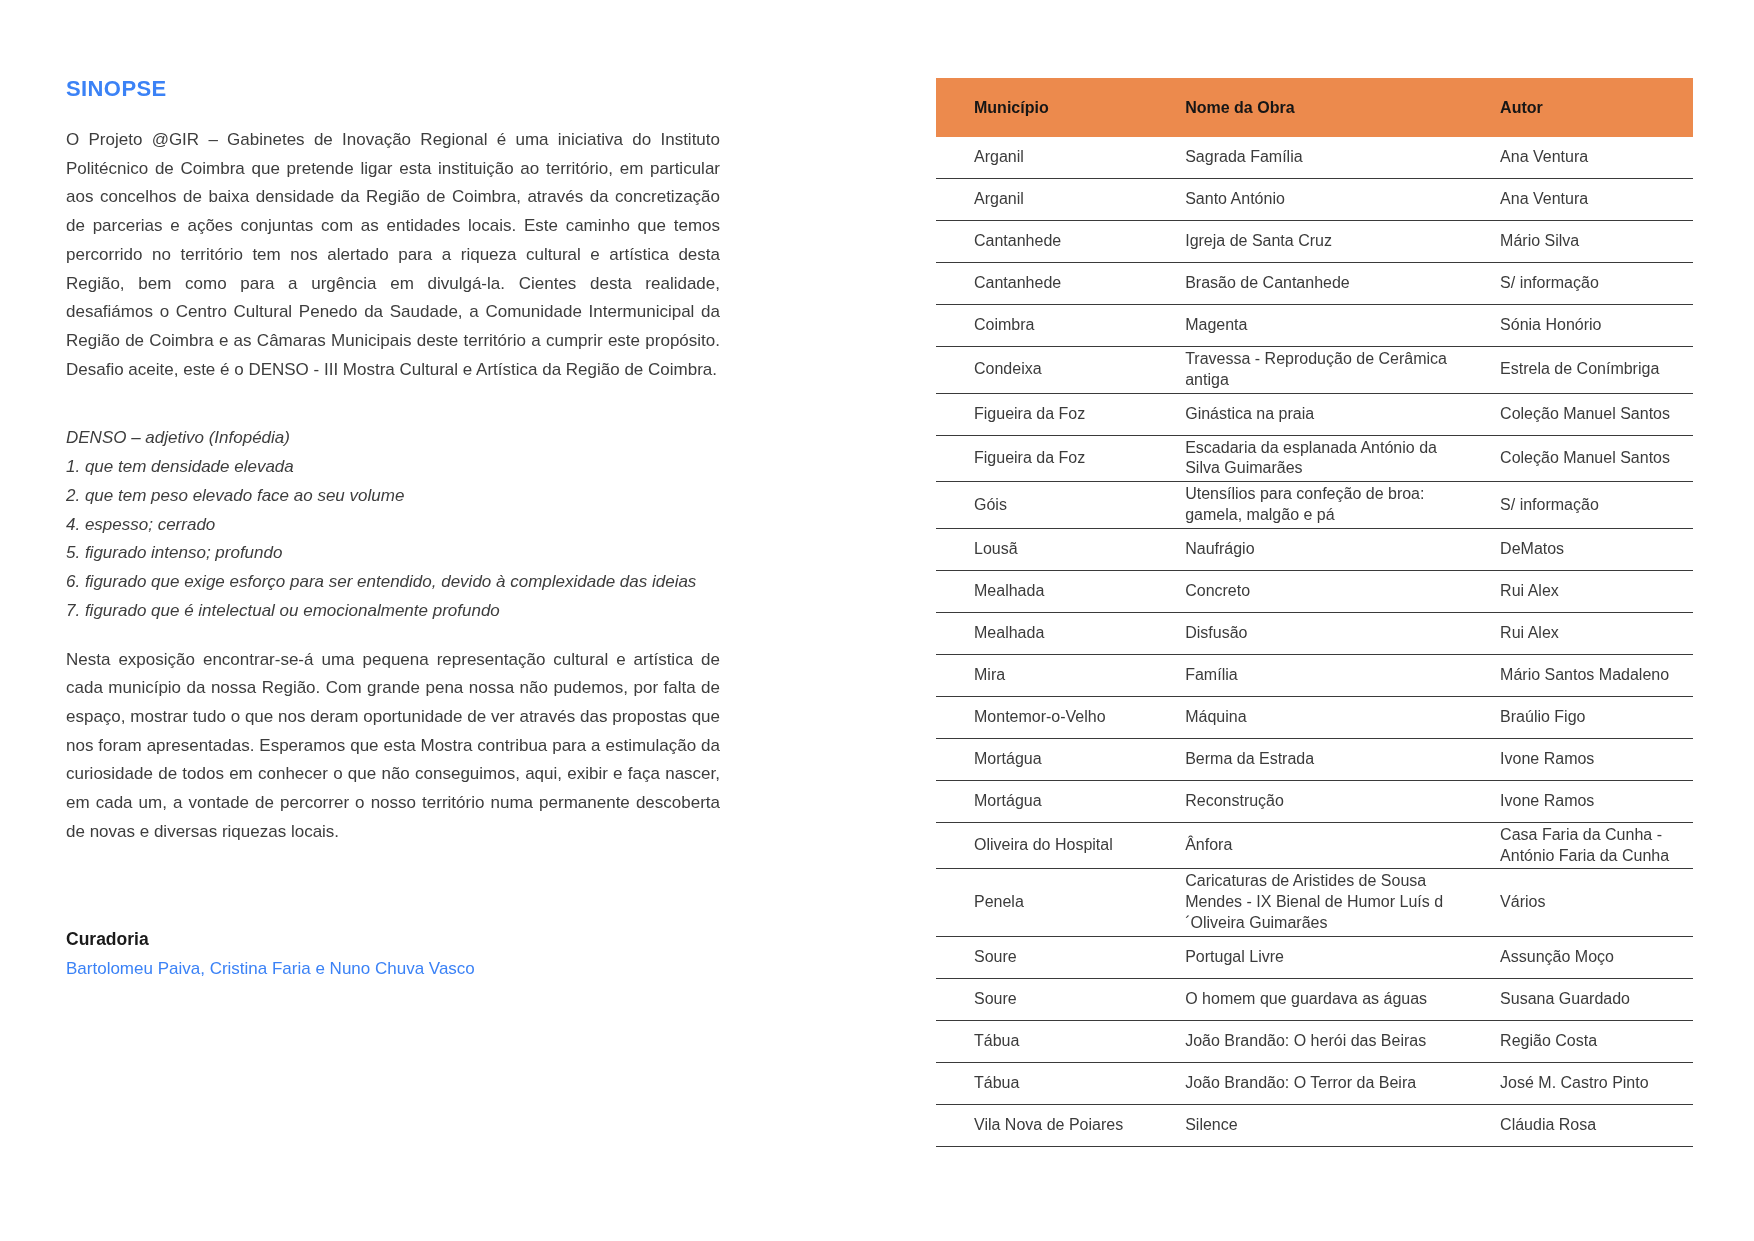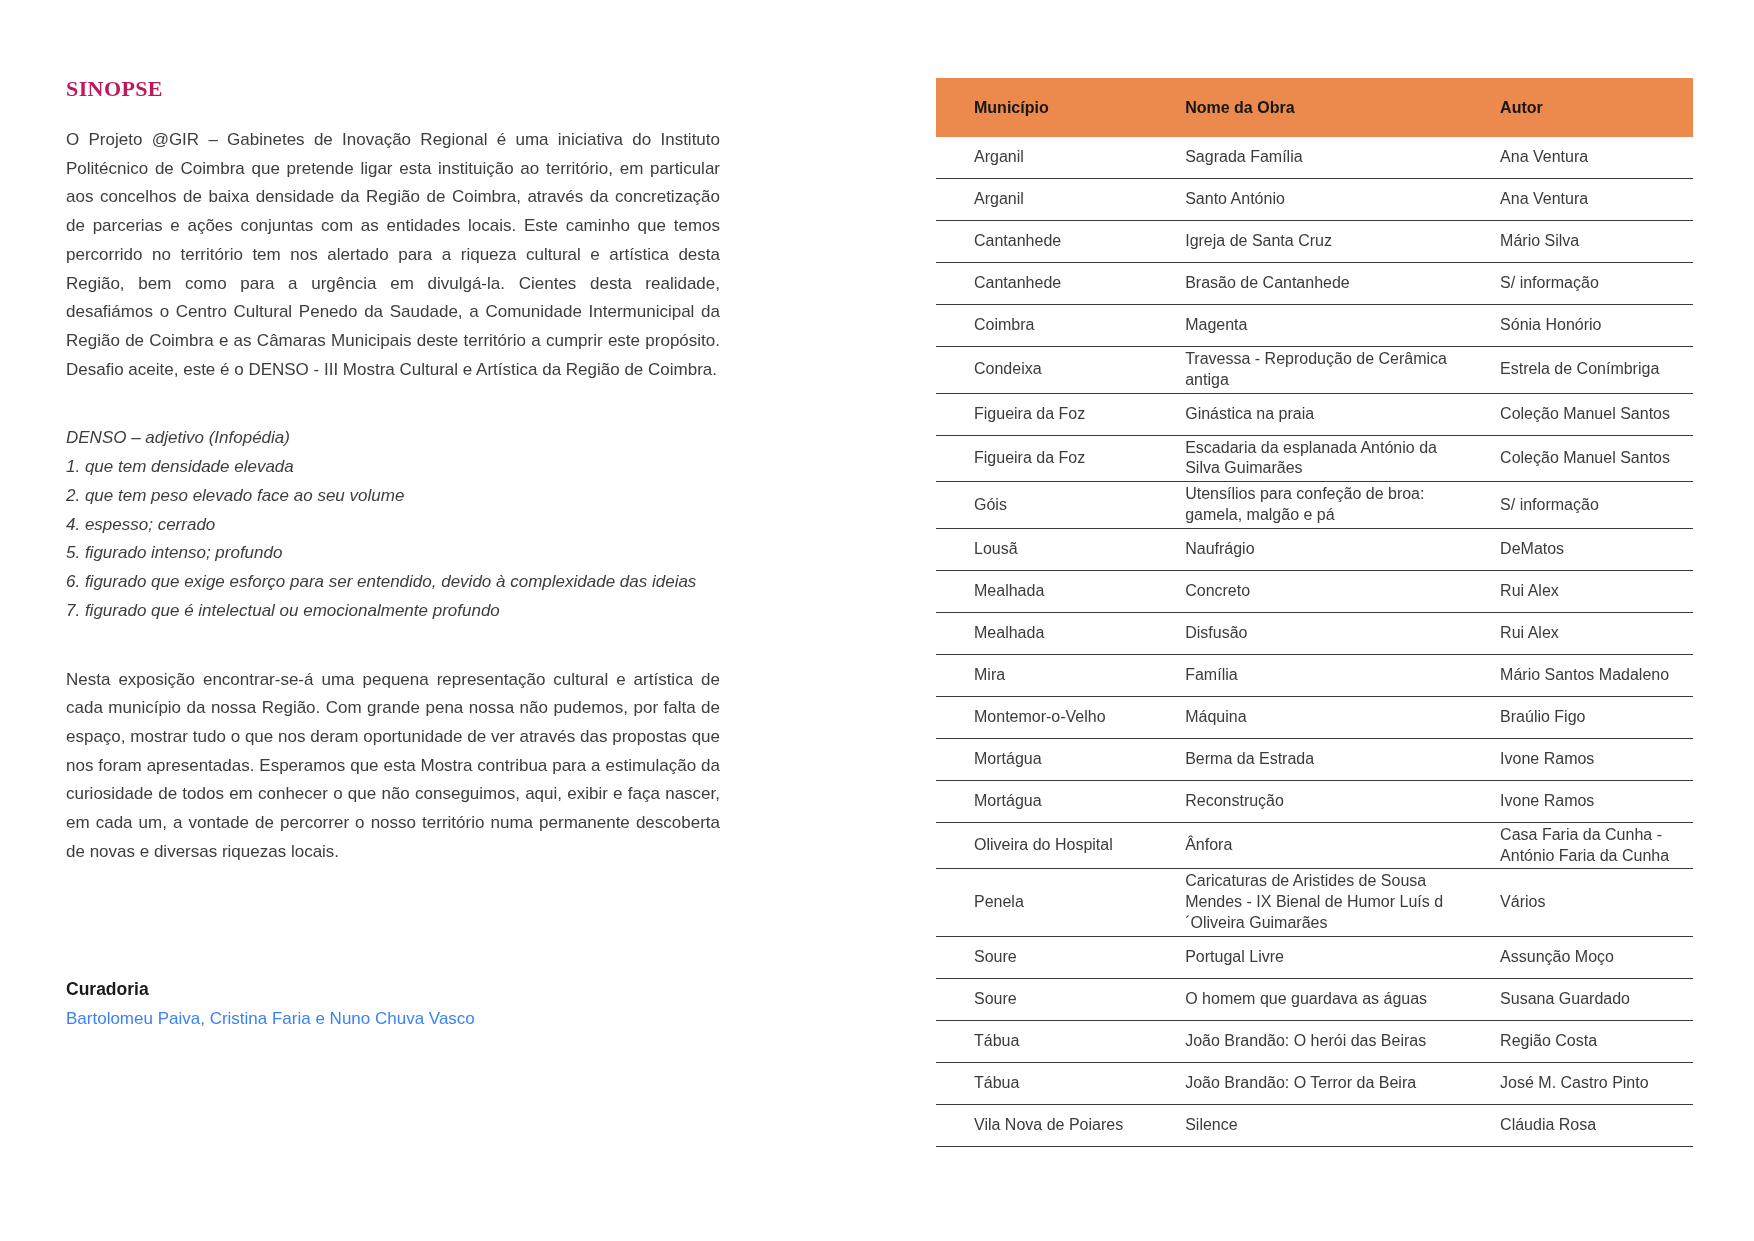--- a/index.html
+++ b/index.html
@@ -15,38 +15,37 @@
   
   .left-col {
     position: absolute;
     left: 66px; top: 76px;
     width: 666px;
     color: #3d3d3d;
   }
   .doc-title {
     font-size: 22px;
     font-weight: bold;
-    color: #be185d;
+    color: #3b82f6;
     letter-spacing: 0.4px;
     margin: 0 0 24px 0;
-    font-family: Liberation Serif, serif;
   }
   .para {
     font-size: 17px;
     line-height: 1.69;
     text-align: justify;
     margin: 0 12px 40px 0;
   }
   .denso-block {
     font-style: italic;
     font-size: 17px;
     line-height: 1.69;
-    margin: 0 0 40px 0;
-  }
-  .curadoria { margin-top: 112px; }
+    margin: 0 0 20px 0;
+  }
+  .curadoria { margin-top: 82px; }
   .curadoria-title {
     font-weight: bold;
     font-size: 17.5px;
     color: #1a1a1a;
     margin: 0 0 9px 0;
   }
   .curadoria-names { font-size: 17px; color: #3b82f6; }
 
   
   .table-wrap {

